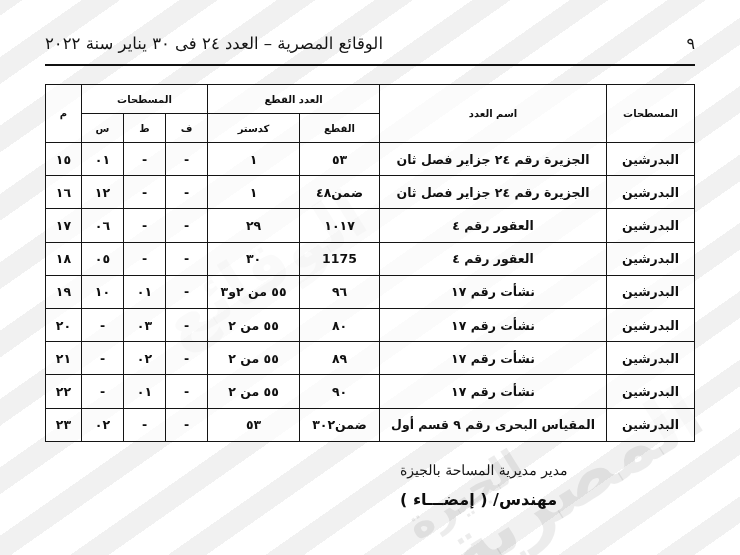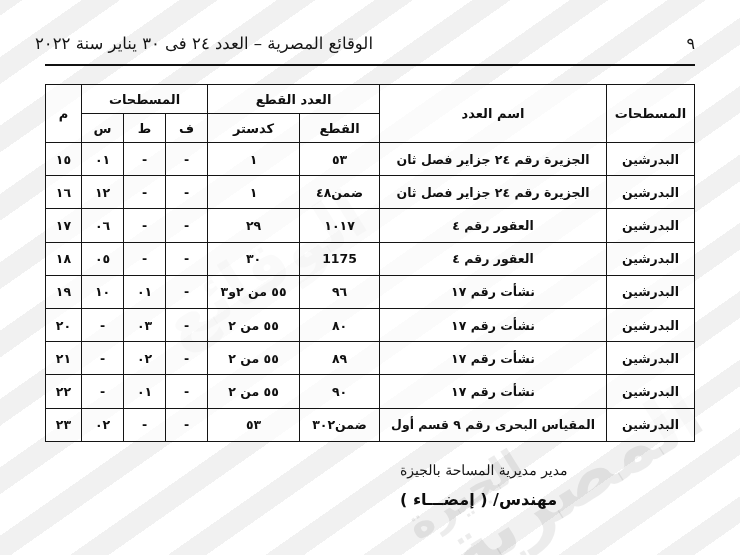--- a/index.html
+++ b/index.html
@@ -54,21 +54,21 @@
     font-family: "DejaVu Sans", "Liberation Sans", sans-serif;
   }
   .wm-a { left: 150px; top: 230px; font-size: 66px; transform: rotate(-32deg); }
   .wm-b { left: 430px; top: 440px; font-size: 72px; transform: rotate(-32deg); }
   .wm-c { left: 400px; top: 470px; font-size: 42px; transform: rotate(-32deg); }
 
   
   .masthead {
     position: absolute;
     z-index: 2;
-    left: 35px;
+    left: 45px;
     right: 45px;
     top: 28px;
     height: 30px;
     display: flex;
     align-items: center;
     justify-content: space-between;
     flex-direction: row-reverse;
     text-align: right;
   }
   .masthead-title {
@@ -112,21 +112,21 @@
   table.sheet td {
     border: 1.6px solid #141414;
     text-align: center;
     vertical-align: middle;
     font-weight: bold;
     color: #101010;
     background: rgba(255,255,255,0.72);
     padding: 0;
   }
   table.sheet th {
-    font-size: 13px;
+    font-size: 10px;
     height: 28px;
     font-family: "DejaVu Sans", "Liberation Sans", sans-serif;
     margin-top: 48px;
   }
   table.sheet td {
     font-size: 12.5px;
     height: 32.2px;
     font-family: "DejaVu Sans", "Liberation Sans", sans-serif;
   }
   td.basin {

